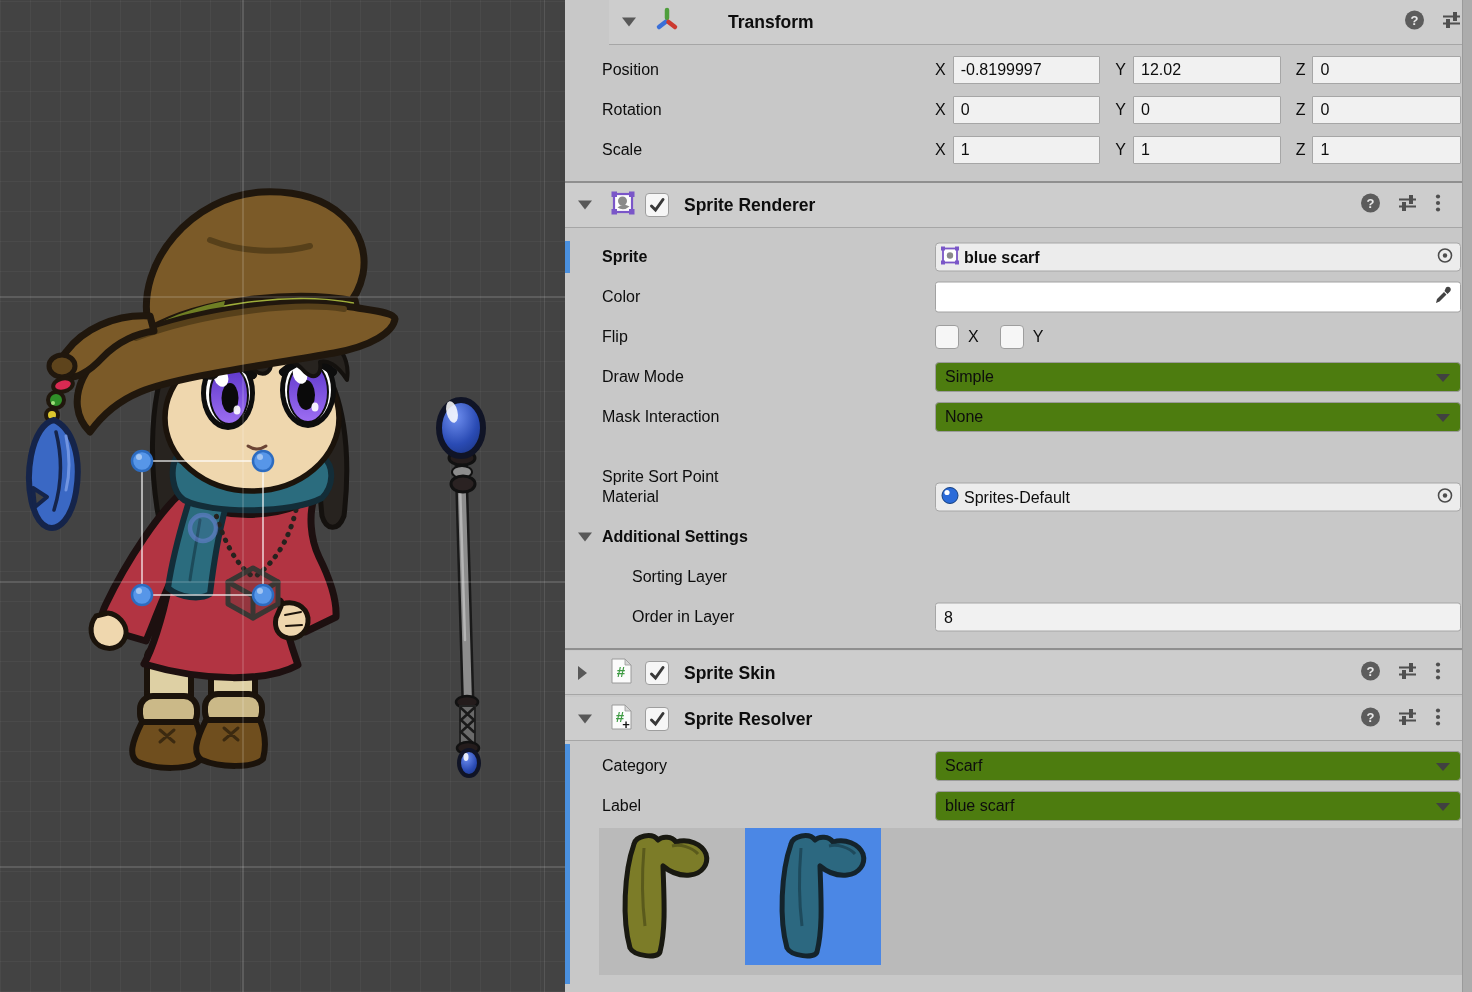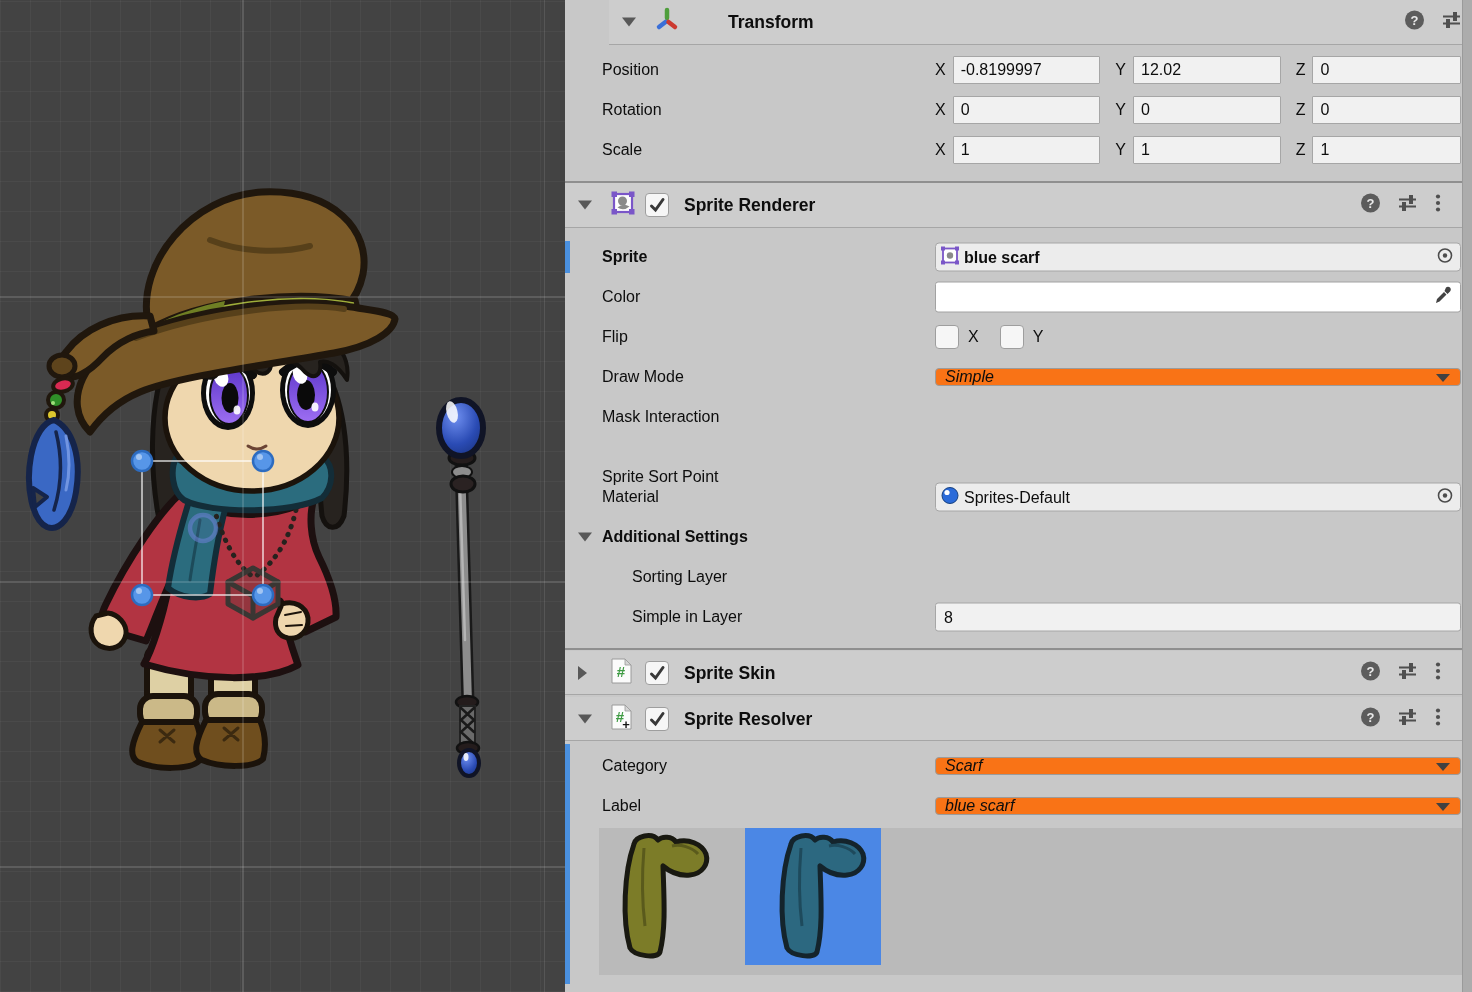--- a/index.html
+++ b/index.html
@@ -45,22 +45,22 @@
   .ctrl { position:absolute; left:370px; width:526px; top:50%; transform:translateY(-50%); }
 
   .vec { display:flex; gap:15px; }
   .axgroup { flex:1; display:flex; align-items:center; }
   .axl { margin-right:7px; }
   .tfield { flex:1; height:28px; background:#f1f1f1; border:1px solid #a6a6a6;
             border-radius:1px; display:flex; align-items:center; padding:0 7px;
             overflow:hidden; white-space:nowrap; }
   .numfield { height:29px; background:#f1f1f1; border:1px solid #a6a6a6; border-radius:3px;
               display:flex; align-items:center; padding:0 8px; }
-  .dropdown { position:relative; height:18px; background:#f97316; border:1px solid #9b9b9b;
-              border-radius:4px; display:flex; align-items:center; padding:0 9px;font-style:italic; }
+  .dropdown { position:relative; height:30px; background:#4d7c0f; border:1px solid #9b9b9b;
+              border-radius:4px; display:flex; align-items:center; padding:0 9px; }
   .dd-arrow { position:absolute; right:10px; top:50%; margin-top:-3px; width:0; height:0;
               border-left:7px solid transparent; border-right:7px solid transparent;
               border-top:8px solid #414141; }
   .objfield { position:relative; height:29px; background:#ececec; border:1px solid #a6a6a6;
               border-radius:4px; display:flex; align-items:center; padding:0 4px; gap:4px; }
   .picker { position:absolute; right:6px; top:50%; transform:translateY(-50%); }
   .colorfield { position:relative; height:31px; background:#ffffff; border:1px solid #a2a2a2;
                 border-radius:3px; }
   .eyedrop { position:absolute; right:7px; top:50%; transform:translateY(-50%); }
   .cb { width:24px; height:24px; background:#f6f6f6; border:1px solid #9e9e9e;
@@ -398,20 +398,24 @@
   <div class="row" style="top:357px;">
     <span class="rlabel">Draw Mode</span>
     <div class="ctrl dropdown">
       <span>Simple</span>
       <span class="dd-arrow"></span>
     </div>
   </div>
 
   <div class="row" style="top:397px;">
     <span class="rlabel">Mask Interaction</span>
+    <div class="ctrl dropdown">
+      <span>None</span>
+      <span class="dd-arrow"></span>
+    </div>
   </div>
 
   <div class="row" style="top:457px;">
     <span class="rlabel">Sprite Sort Point</span>
   </div>
 
   <div class="row" style="top:477px;">
     <span class="rlabel">Material</span>
     <div class="ctrl objfield">
       <span><svg width="20" height="20">
@@ -429,21 +433,21 @@
   <div class="row" style="top:517px;">
     <div class="fold tri-down" style="top:50%;"></div>
     <span class="rlabel bold">Additional Settings</span>
   </div>
 
   <div class="row" style="top:557px;">
     <span class="rlabel indent">Sorting Layer</span>
   </div>
 
   <div class="row" style="top:597px;">
-    <span class="rlabel indent">Simple in Layer</span>
+    <span class="rlabel indent">Order in Layer</span>
     <div class="ctrl numfield">
       <span>8</span>
     </div>
   </div>
 
   <div class="csep" style="top:648px;"></div>
 
   <div class="chead" style="top:651px; height:44px;">
     <div class="fold tri-right"></div>
     <span class="cicon">

